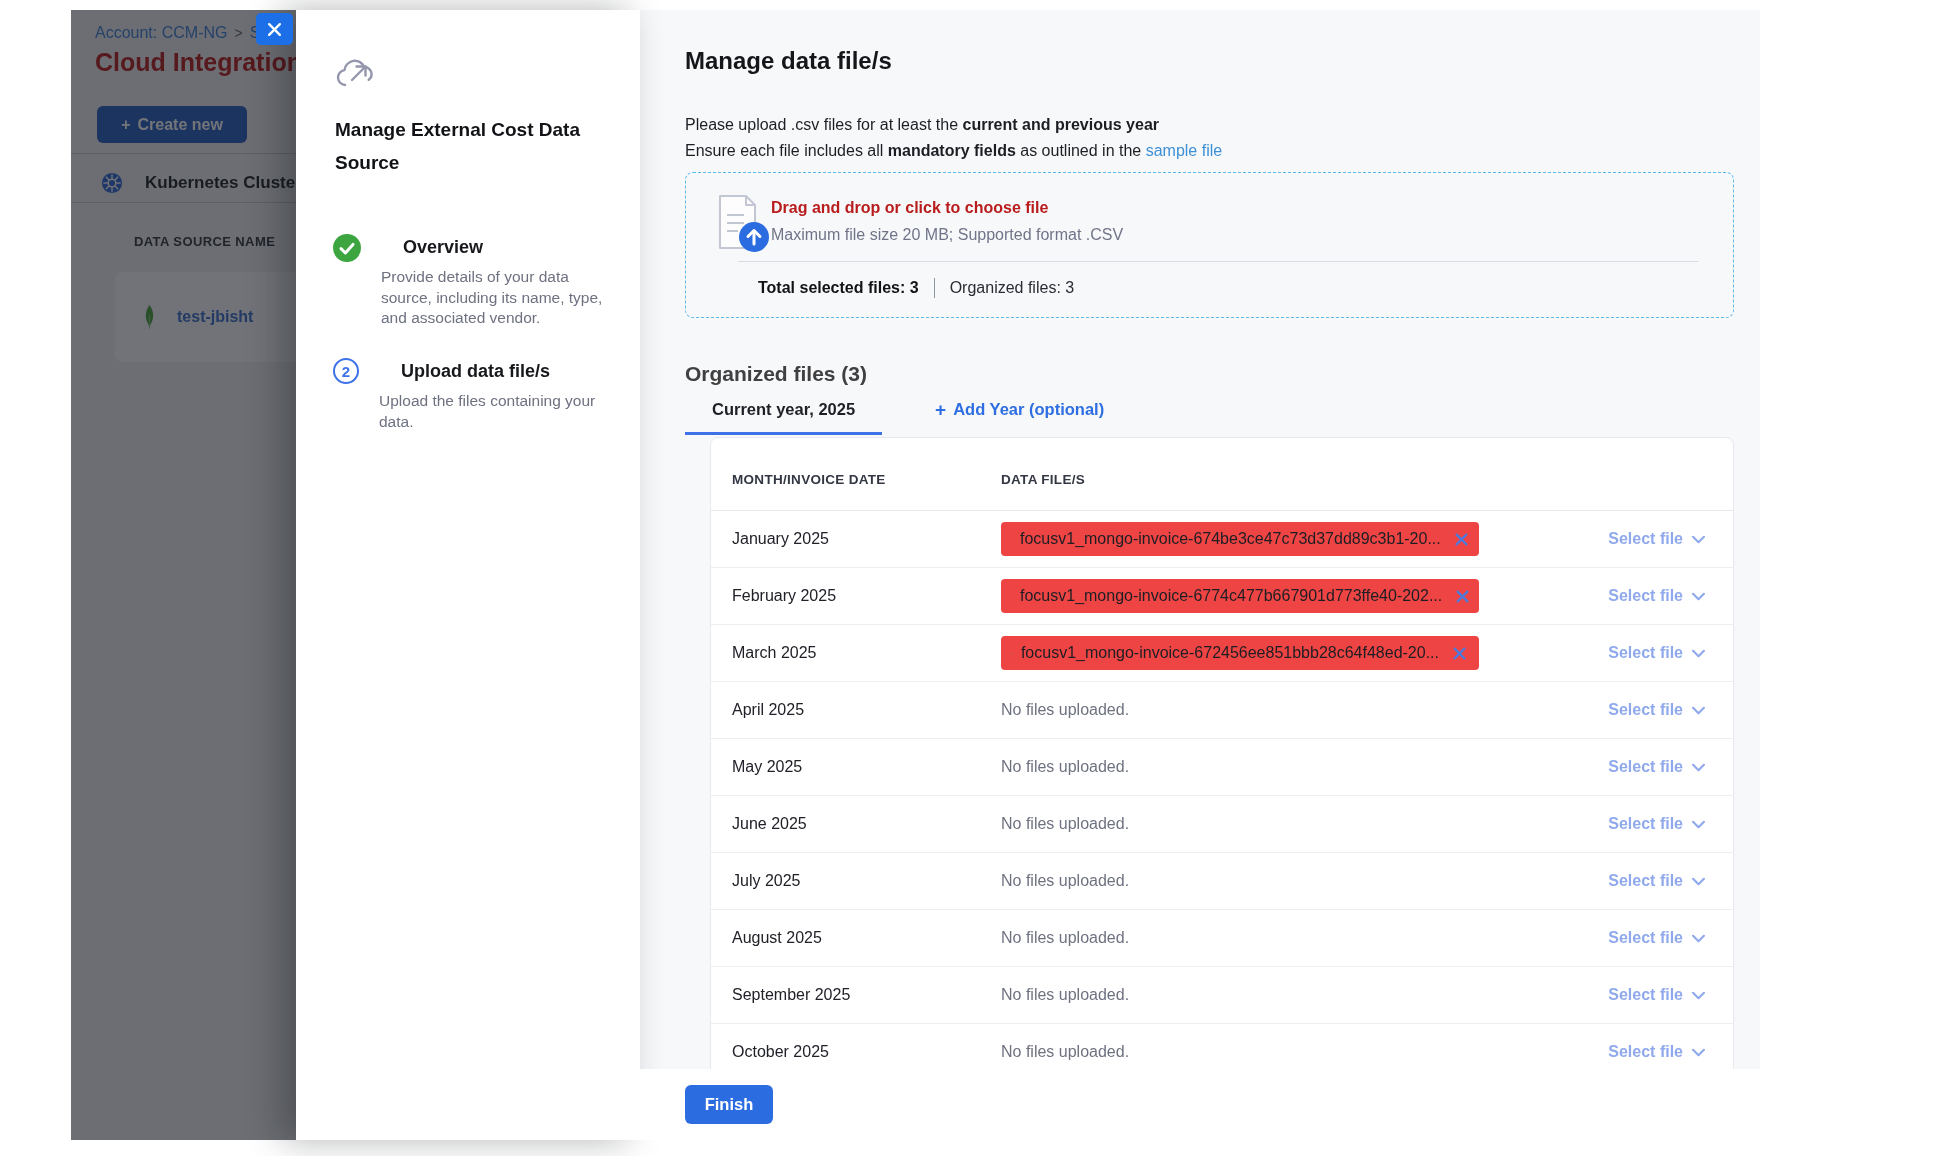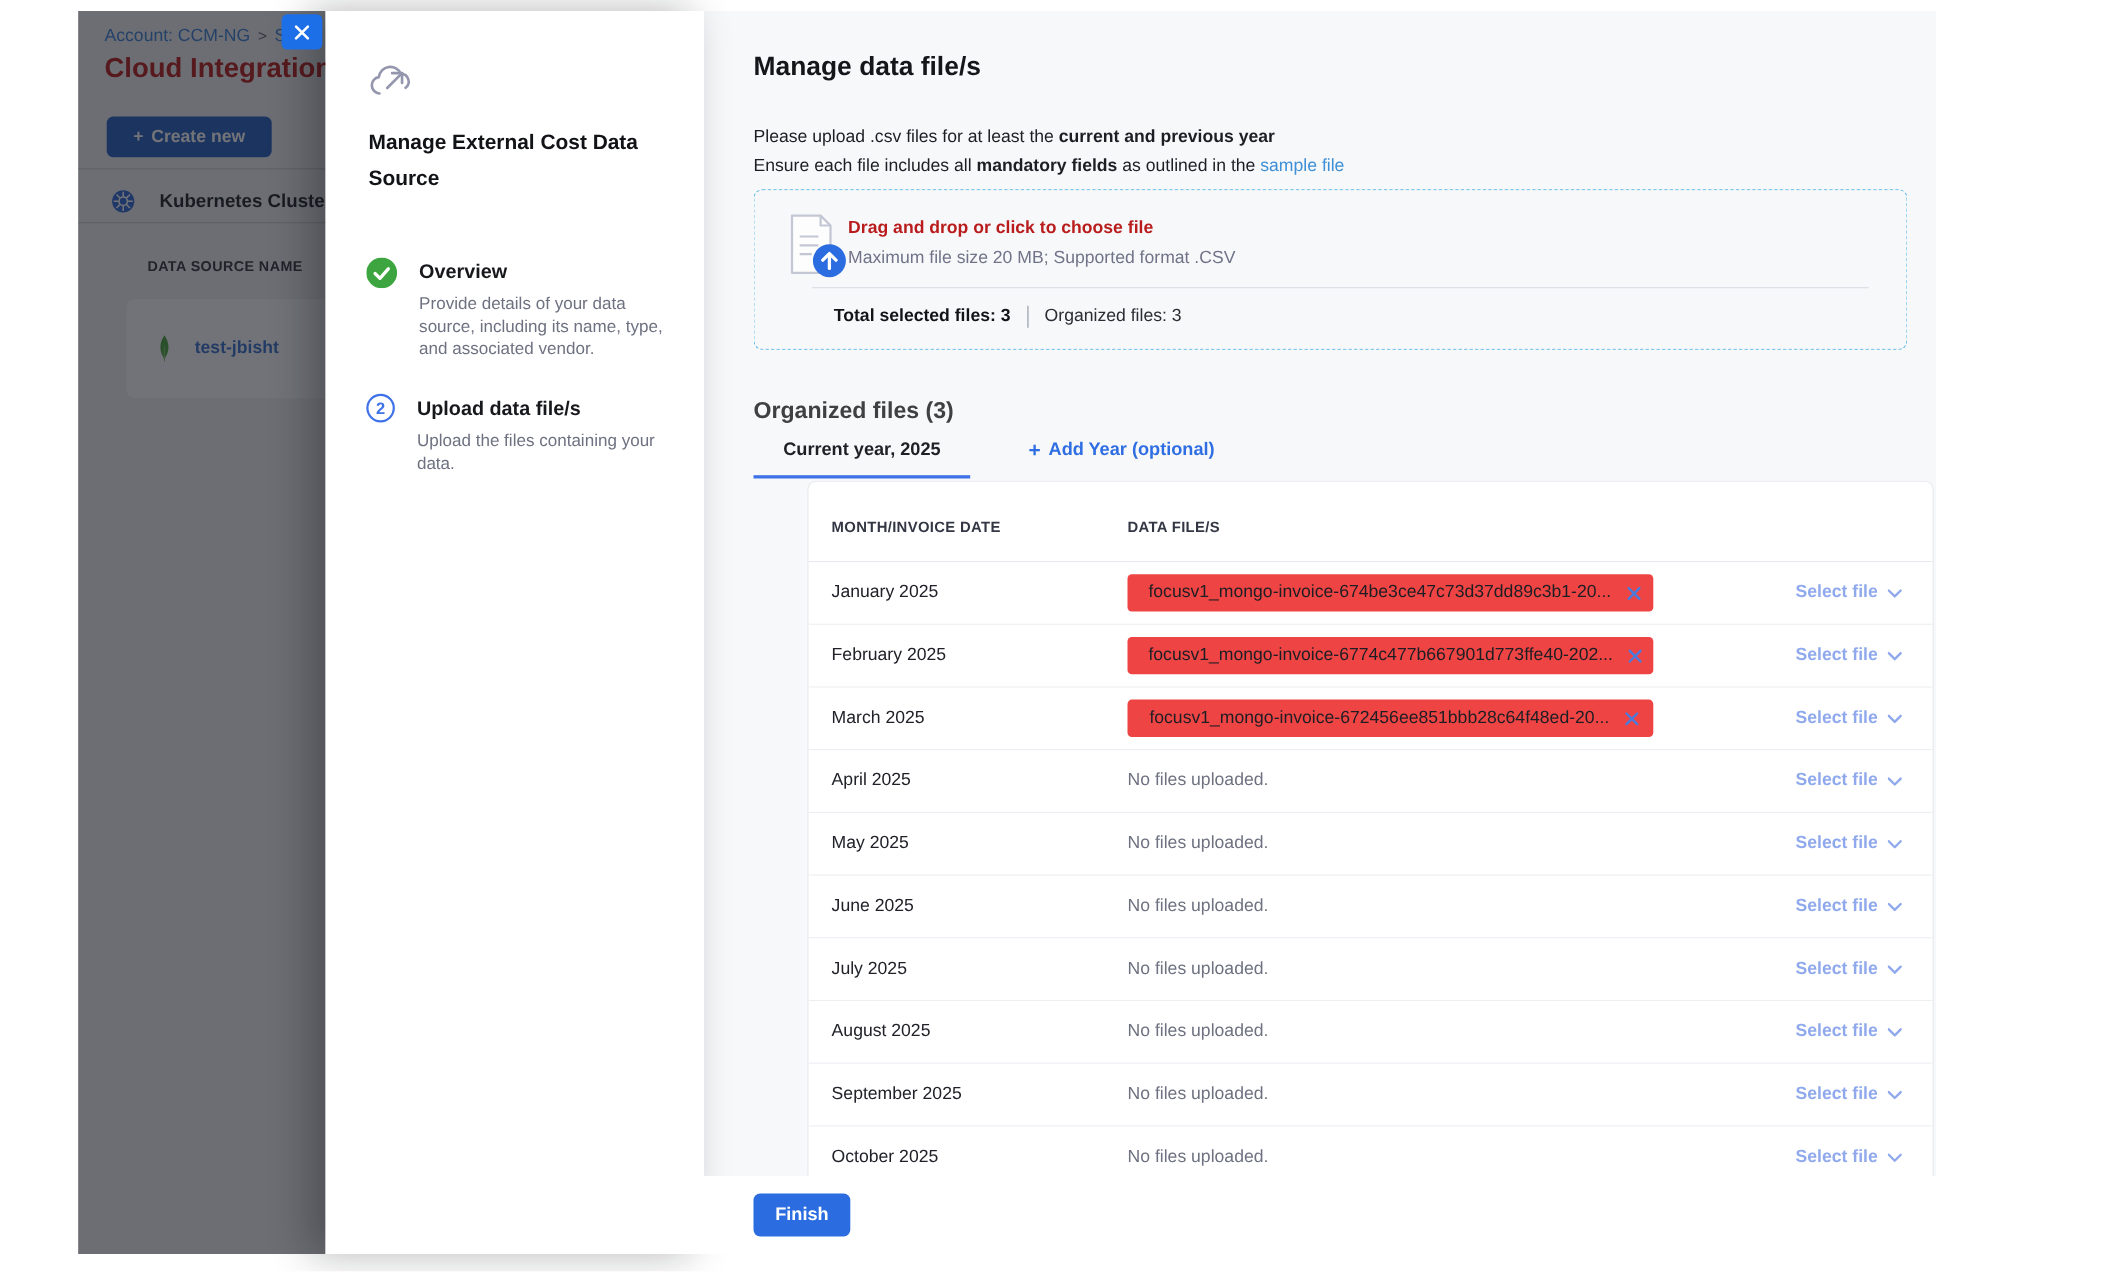--- a/index.html
+++ b/index.html
@@ -29,21 +29,21 @@
 
   
   .steps { position:absolute; left:296px; top:10px; width:344px; height:1130px; background:#ffffff; z-index:10;
            box-shadow:-14px 0 34px rgba(10,14,20,.30); }
   .wizard-icon { position:absolute; left:37px; top:46px; }
   .wizard-title { position:absolute; left:39px; top:103px; width:268px; font-size:19px; line-height:33px; font-weight:700; color:#121317; }
   .step { position:absolute; left:37px; display:flex; }
   .step-1 { top:224px; }
   .step-2 { top:348px; }
   .step-body { margin-left:20px; width:222px; }
-  .step-label { font-size:18px; font-weight:700; color:#17181c; padding-top:3px; }
+  .step-label { font-size:18px; font-weight:700; color:#17181c; padding-top:3px;margin-left:22px; }
   .step-desc { margin-top:9px; font-size:15.5px; line-height:20.5px; color:#6e7180; }
   .step-num { width:26px; height:26px; border:2px solid #3f72e8; border-radius:50%; color:#3f72e8;
               font-size:15px; font-weight:600; display:flex; align-items:center; justify-content:center; flex:0 0 auto; }
 
   
   .main { position:absolute; left:640px; top:10px; width:1120px; height:1059px; background:#f7f8fa; overflow:hidden; }
   .main-h1 { position:absolute; left:45px; top:37px; font-size:24px; font-weight:700; color:#15161a; }
   .instructions { position:absolute; left:45px; top:102px; font-size:16px; line-height:26px; color:#1d1e24; }
   .instructions b { font-weight:700; }
   .link { color:#3d8fd6; cursor:pointer; }
@@ -58,21 +58,21 @@
   .dz-totals .t-sep { width:1px; height:20px; background:#8f96a3; margin:0 15px; }
   .dz-totals .t-reg { color:#2a2c33; }
 
   .organized-h { position:absolute; left:45px; top:352px; font-size:21px; font-weight:700; color:#404040; }
   .tabs { position:absolute; left:45px; top:390px; display:flex; align-items:flex-start; }
   .tab { padding:0 27px 13px 27px; font-size:16.5px; font-weight:600; cursor:pointer; white-space:nowrap; }
   .tab.active { color:#1e2026; border-bottom:3px solid #3f72e8; }
   .tab.add { color:#2e6ee2; margin-left:26px; display:flex; align-items:center; gap:7px; }
   .tab .plus { font-size:19px; font-weight:600; line-height:16px; }
 
-  .card { position:absolute; left:70px; top:427px; width:1024px; height:700px; background:#fff; border:1px solid #e7e9ee; border-radius:8px; overflow:hidden;margin-left:24px; }
+  .card { position:absolute; left:70px; top:427px; width:1024px; height:700px; background:#fff; border:1px solid #e7e9ee; border-radius:8px; overflow:hidden; }
   .thead { display:flex; align-items:center; height:73px; border-bottom:1px solid #e7e9ee; padding-top:10px; }
   .col-month { width:290px; padding-left:21px; flex:0 0 auto; }
   .col-file { flex:1 1 auto; min-width:0; }
   .col-select { width:190px; flex:0 0 auto; padding-right:28px; display:flex; justify-content:flex-end; }
   .th { font-size:13.5px; font-weight:700; letter-spacing:.3px; color:#333743; }
   .trow { display:flex; align-items:center; height:57px; border-bottom:1px solid #eceef2; }
   .month-label { font-size:16px; color:#212229; }
   .chip { display:inline-flex; align-items:center; gap:8px; background:#ef4444; border-radius:4px; height:34px; padding:0 11px; max-width:478px; }
   .chip .fname { font-size:16px; color:#1d1e24; white-space:nowrap; }
   .chip-x { display:flex; align-items:center; margin-left:4px; cursor:pointer; background:none; border:none; padding:2px; }

